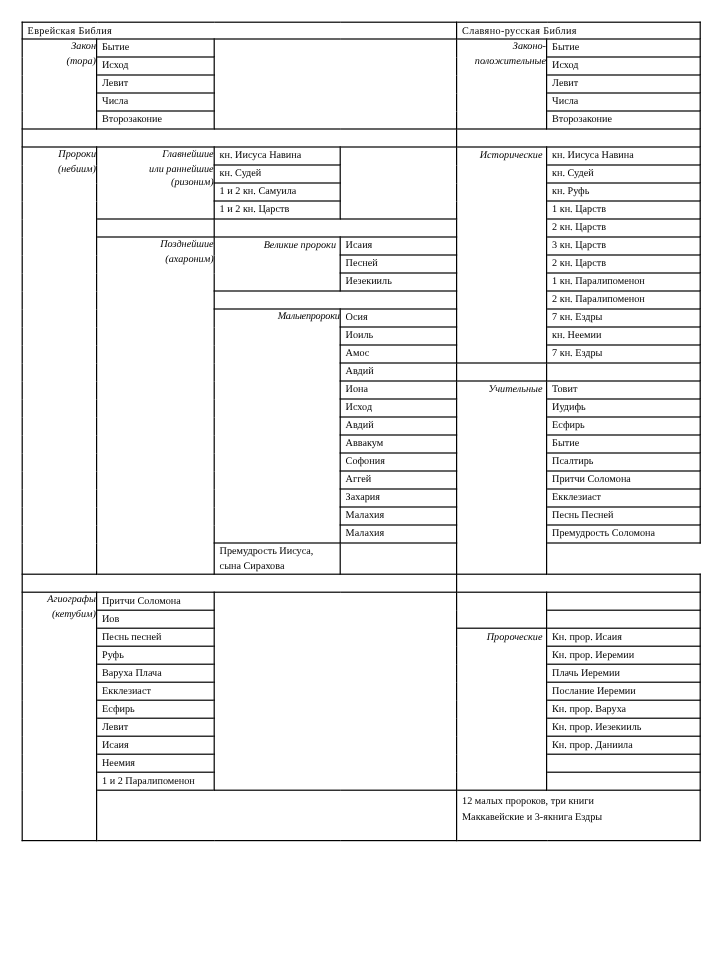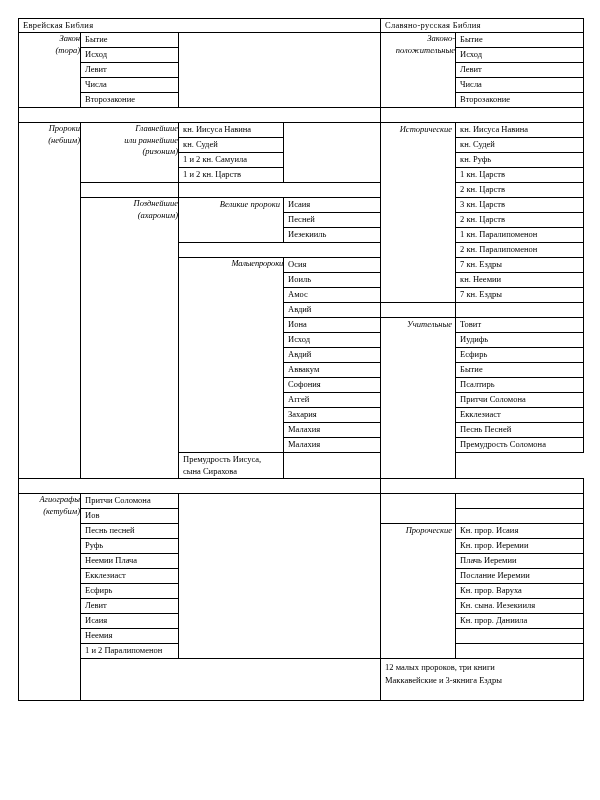--- a/index.html
+++ b/index.html
@@ -362,21 +362,21 @@
       <tr class="row-h">
         <td>
           <div class="bk">Руфь</div>
         </td>
         <td>
           <div class="bk">Кн. прор. Иеремии</div>
         </td>
       </tr>
       <tr class="row-h">
         <td>
-          <div class="bk">Неемии Плача</div>
+          <div class="bk">Варуха Плача</div>
         </td>
         <td>
           <div class="bk">Плачь Иеремии</div>
         </td>
       </tr>
       <tr class="row-h">
         <td>
           <div class="bk">Екклезиаст</div>
         </td>
         <td>
@@ -389,21 +389,21 @@
         </td>
         <td>
           <div class="bk">Кн. прор. Варуха</div>
         </td>
       </tr>
       <tr class="row-h">
         <td>
           <div class="bk">Левит</div>
         </td>
         <td>
-          <div class="bk">Кн. сына. Иезекииля</div>
+          <div class="bk">Кн. прор. Иезекииль</div>
         </td>
       </tr>
       <tr class="row-h">
         <td>
           <div class="bk">Исаия</div>
         </td>
         <td>
           <div class="bk">Кн. прор. Даниила</div>
         </td>
       </tr>

